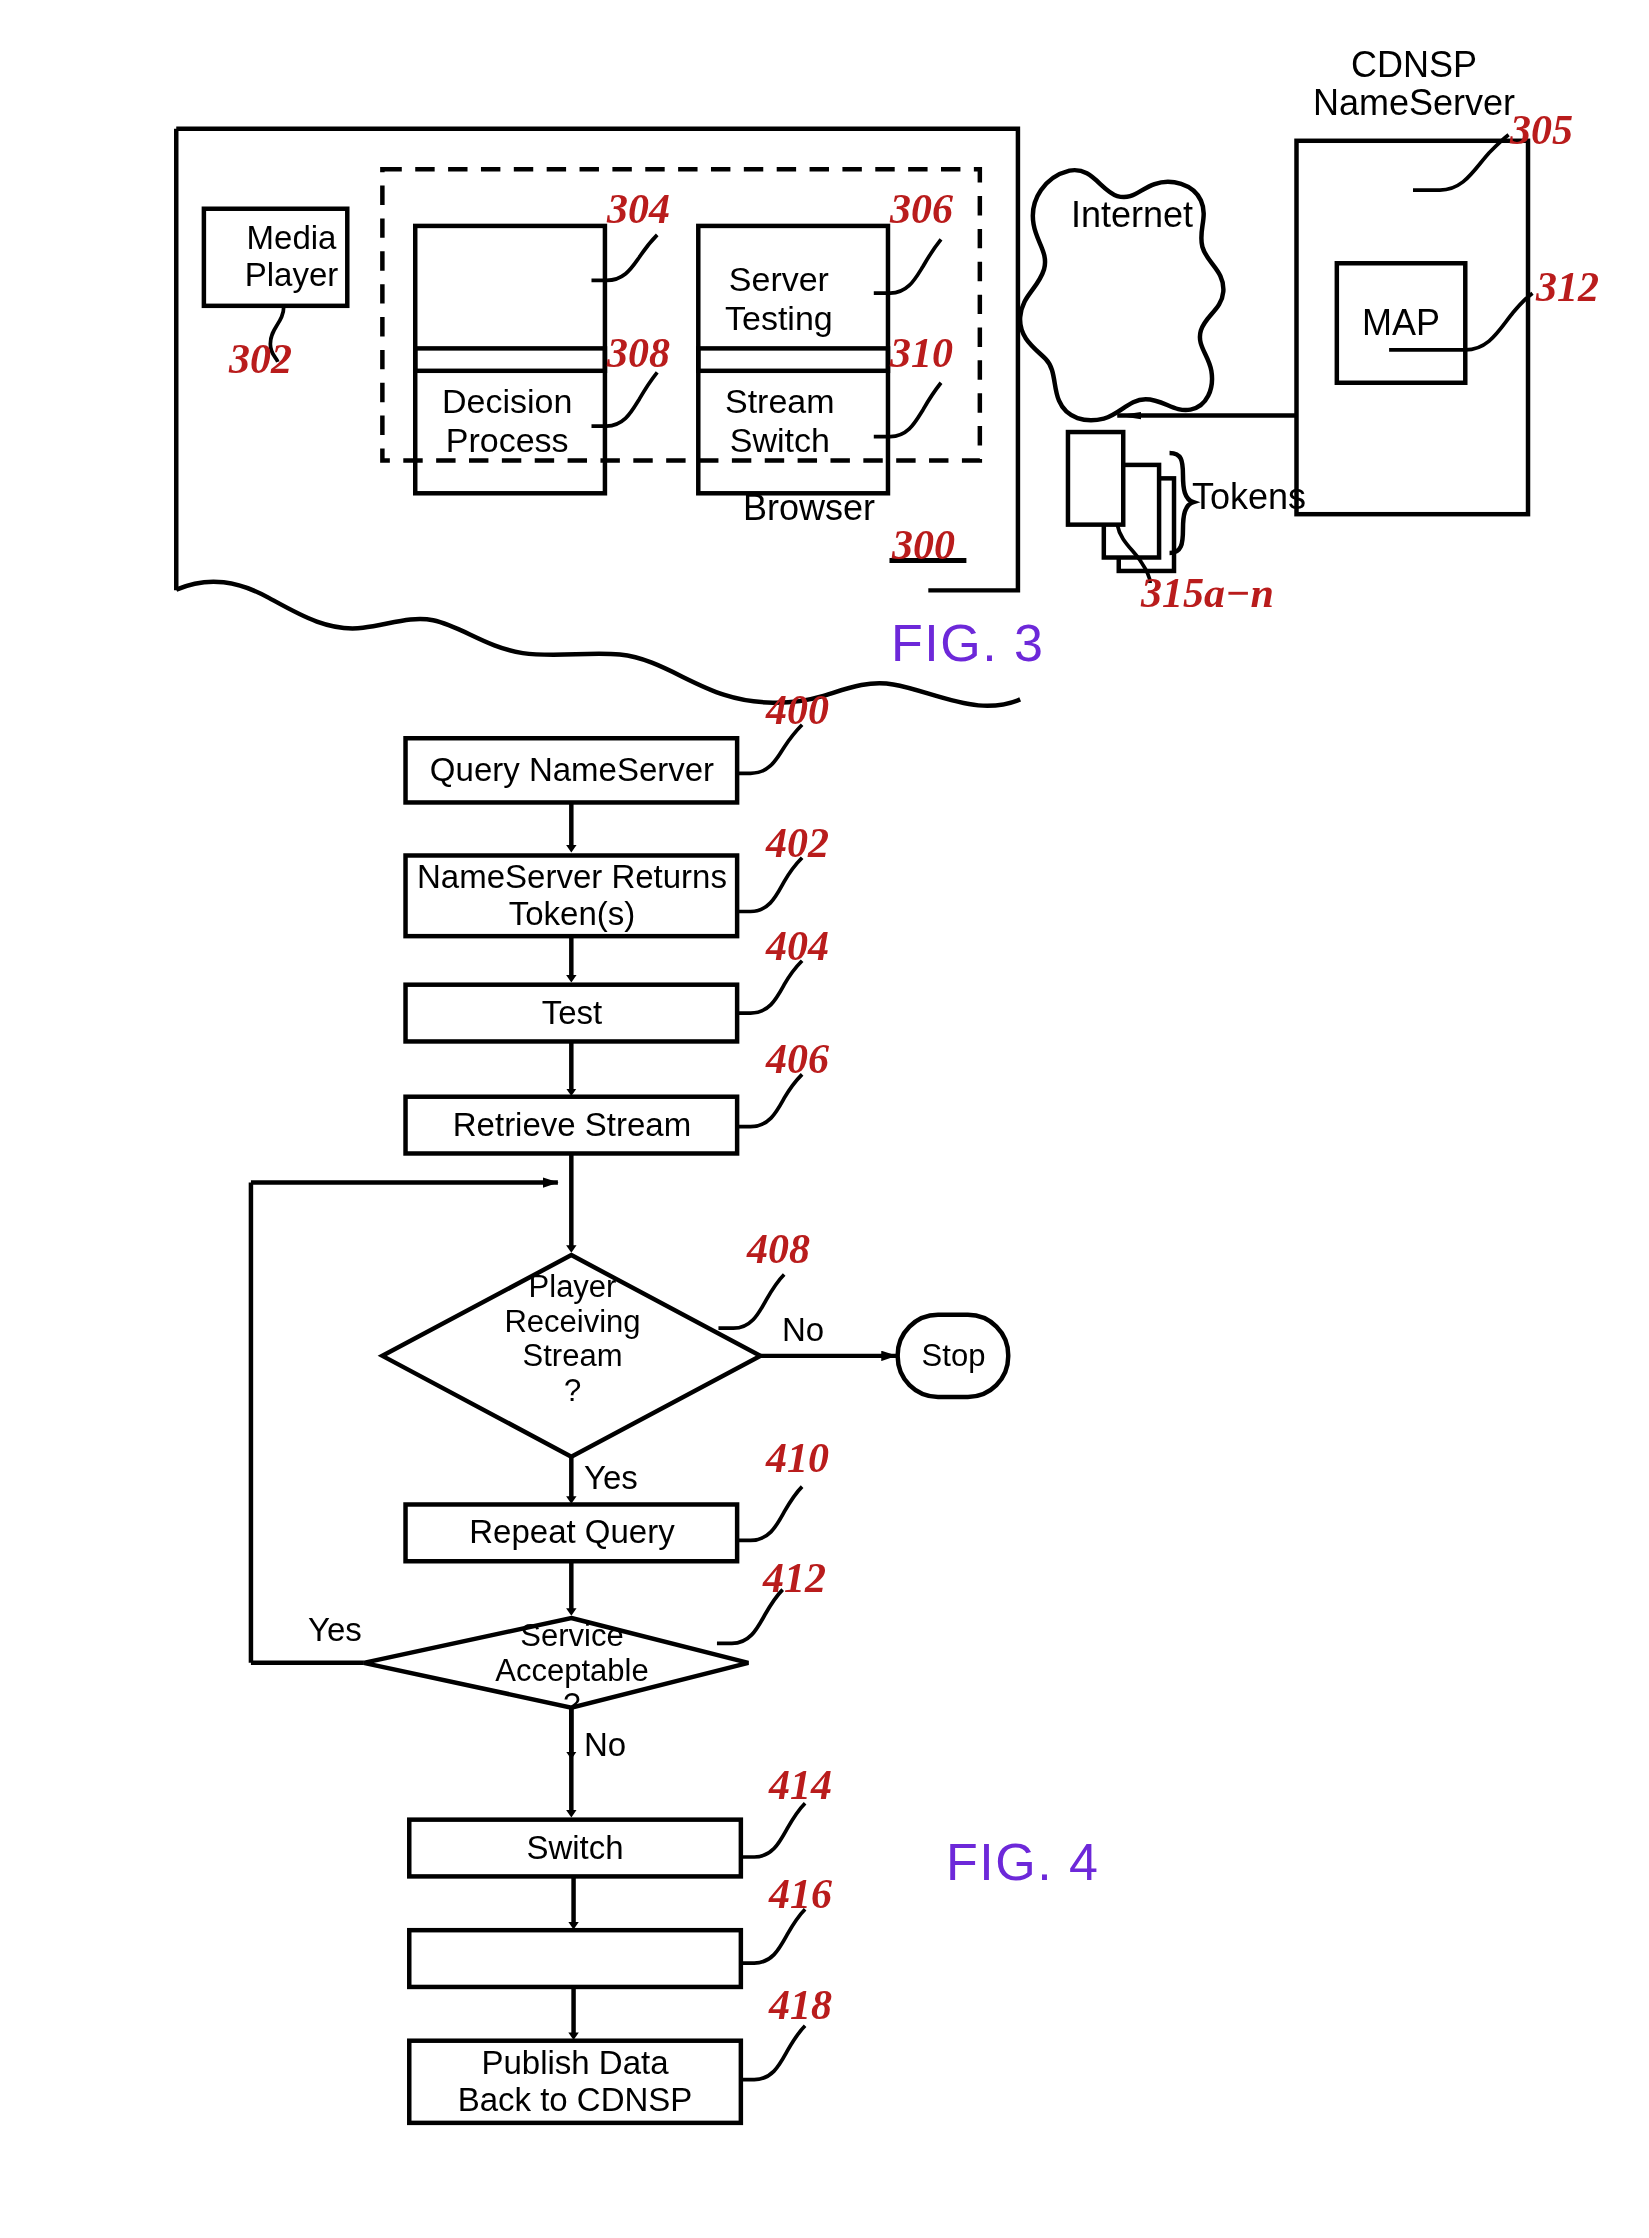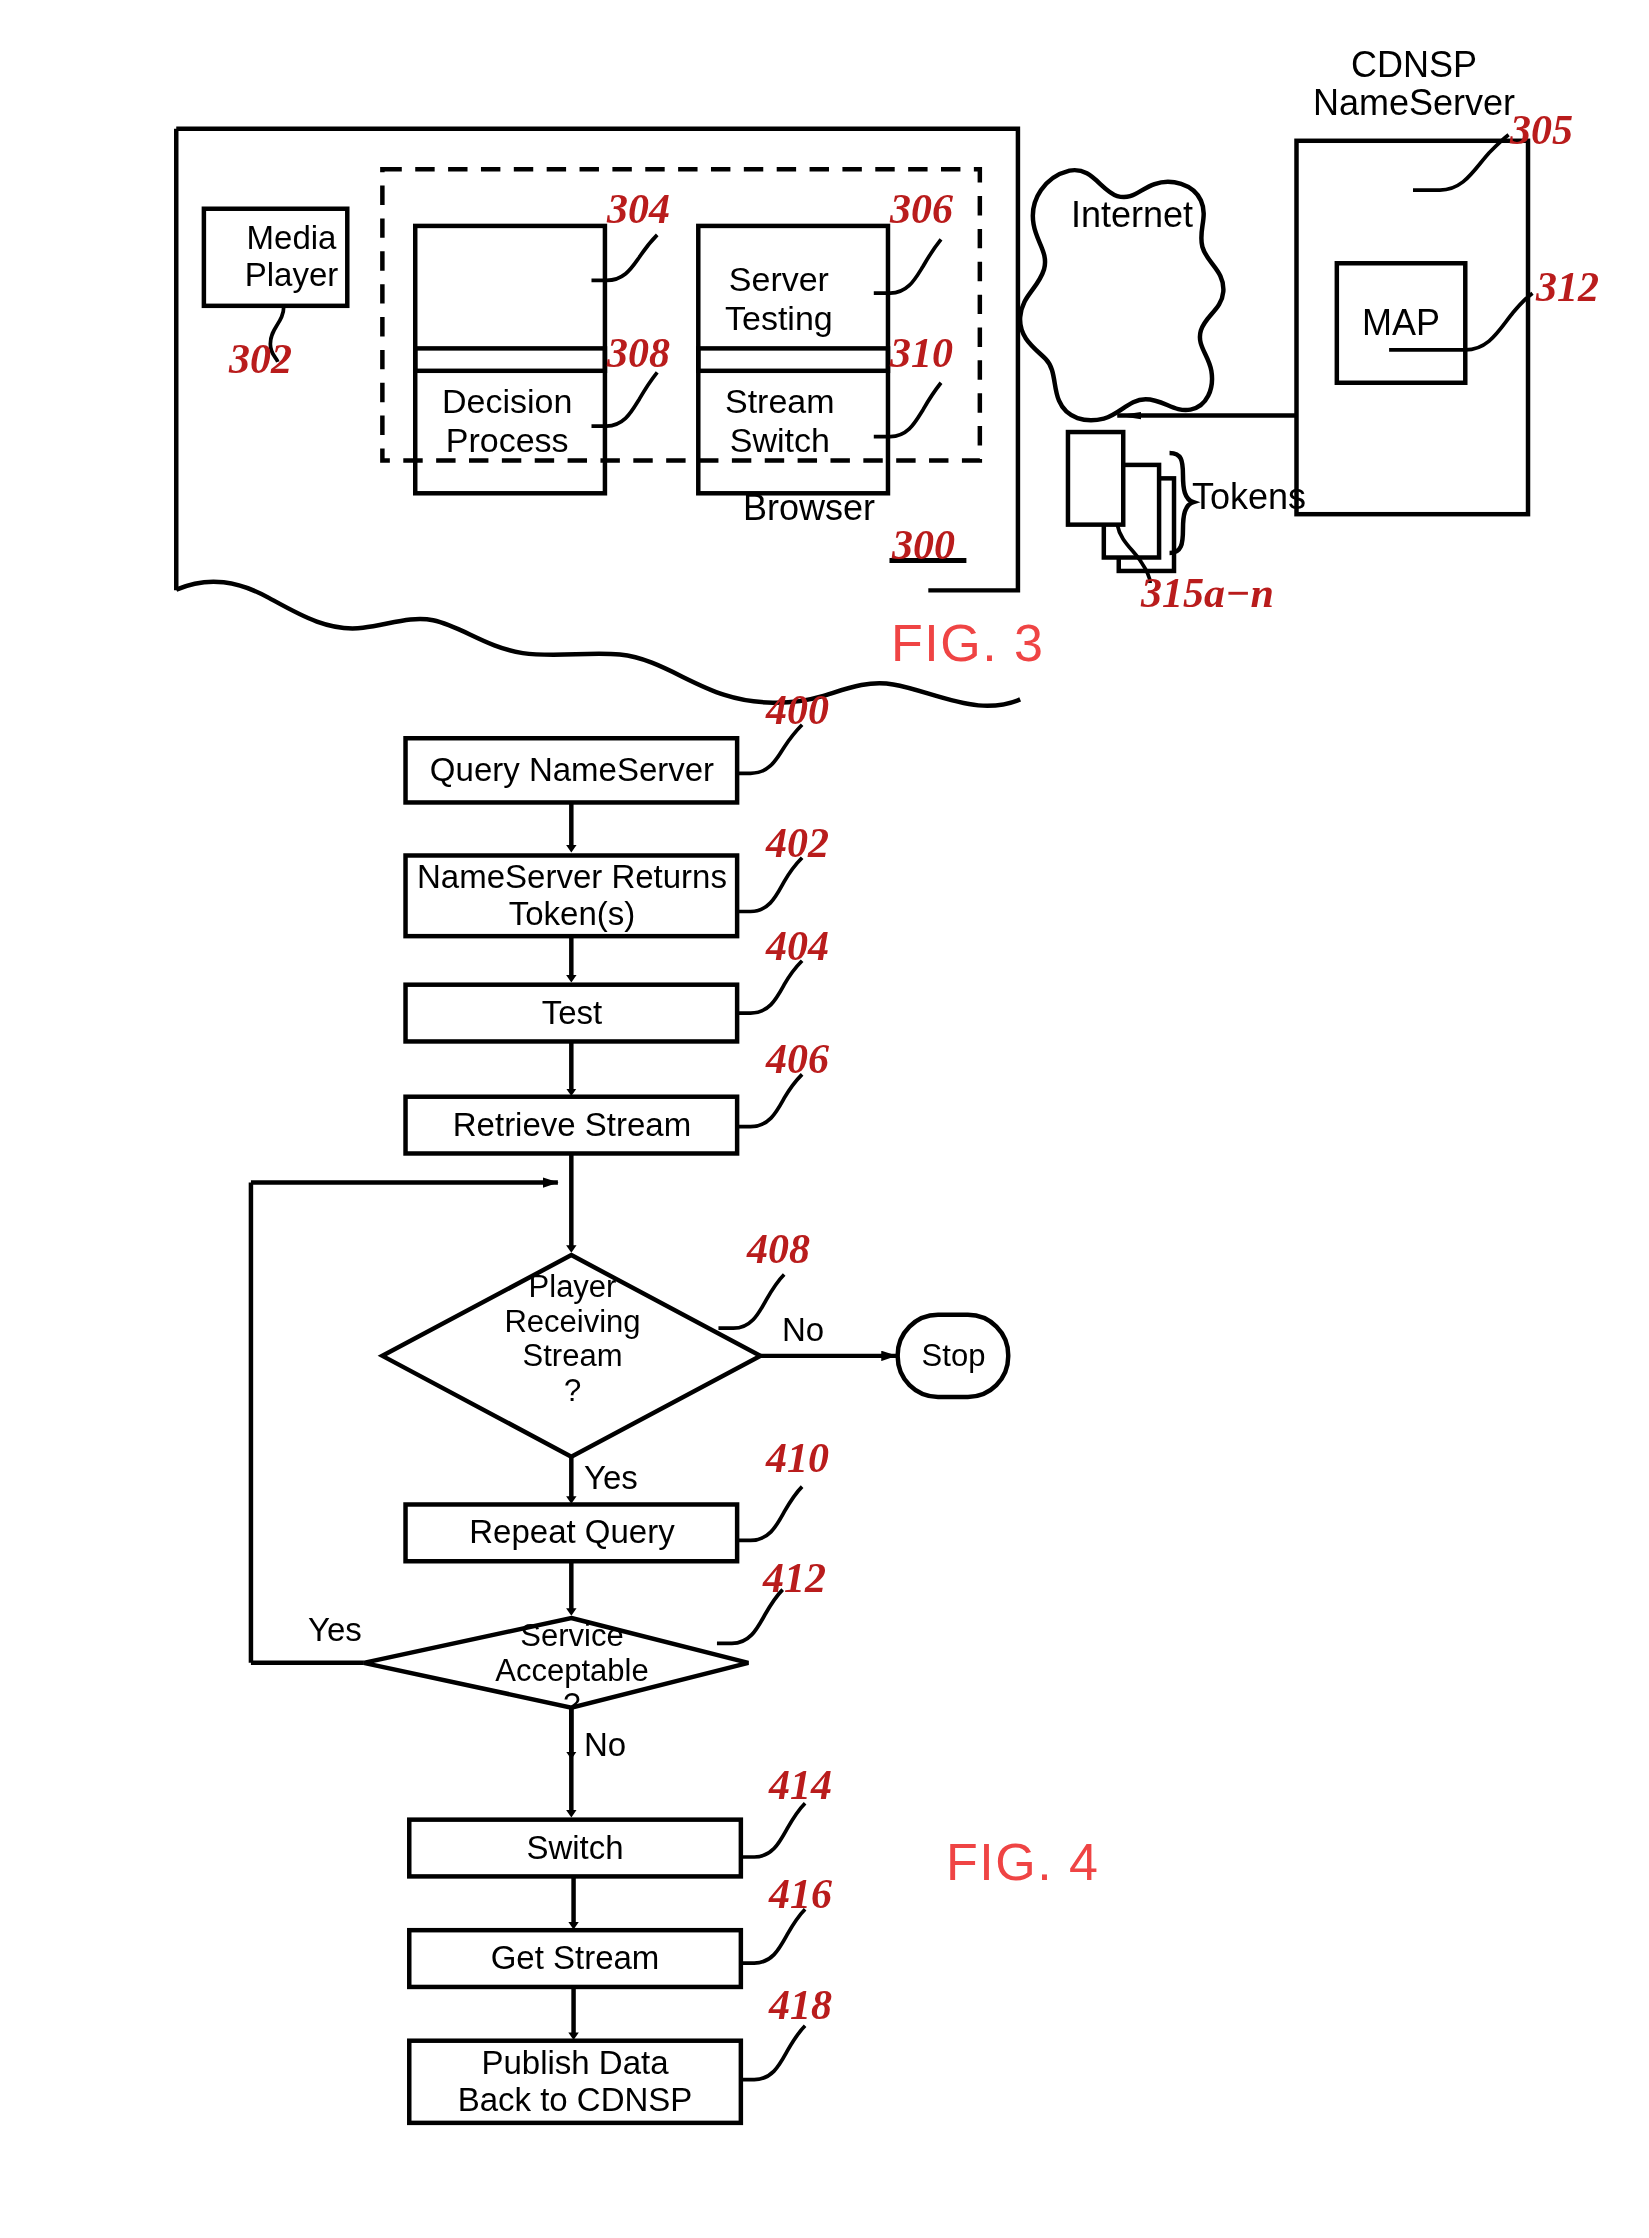--- a/index.html
+++ b/index.html
@@ -43,21 +43,21 @@
   .ref {
     position: absolute;
     color: #b91c1c;
     font-family: "Liberation Serif", serif;
     font-style: italic;
     font-weight: bold;
     white-space: pre;
   }
   .figlabel {
     position: absolute;
-    color: #ef4444;
+    color: #6d28d9;
     font-family: "Liberation Sans", sans-serif;
     font-size: 52px;
     letter-spacing: 1.5px;
     white-space: pre;
   }
 </style>
 </head>
 <body>
 
 <div id="page">
@@ -274,21 +274,20 @@
   <div class="boxtext" style="left:469px; top:1619px; width:206px; height:112px; font-size:31px; align-items:flex-start;">Service
 Acceptable
 ?</div>
   <div class="ref" style="left:763px; top:1554px; font-size:42px;">412</div>
   <div class="lbl" style="left:308px; top:1612px; font-size:33px;">Yes</div>
   <div class="lbl" style="left:584px; top:1727px; font-size:33px;">No</div>
 
   <div class="boxtext" style="left:409px; top:1820px; width:332px; height:57px; font-size:33px;">Switch</div>
   <div class="ref" style="left:769px; top:1761px; font-size:42px;">414</div>
 
-  <div class="boxtext" style="left:409px; top:1930px; width:332px; height:57px; font-size:33px;">Get Stream</div>
   <div class="ref" style="left:769px; top:1870px; font-size:42px;">416</div>
 
   <div class="boxtext" style="left:409px; top:2041px; width:332px; height:82px; font-size:33px; text-align:center;">Publish Data
 Back to CDNSP</div>
   <div class="ref" style="left:769px; top:1981px; font-size:42px;">418</div>
 
   <div class="figlabel" style="left:946px; top:1832px;">FIG. 4</div>
 
 </div>
 

